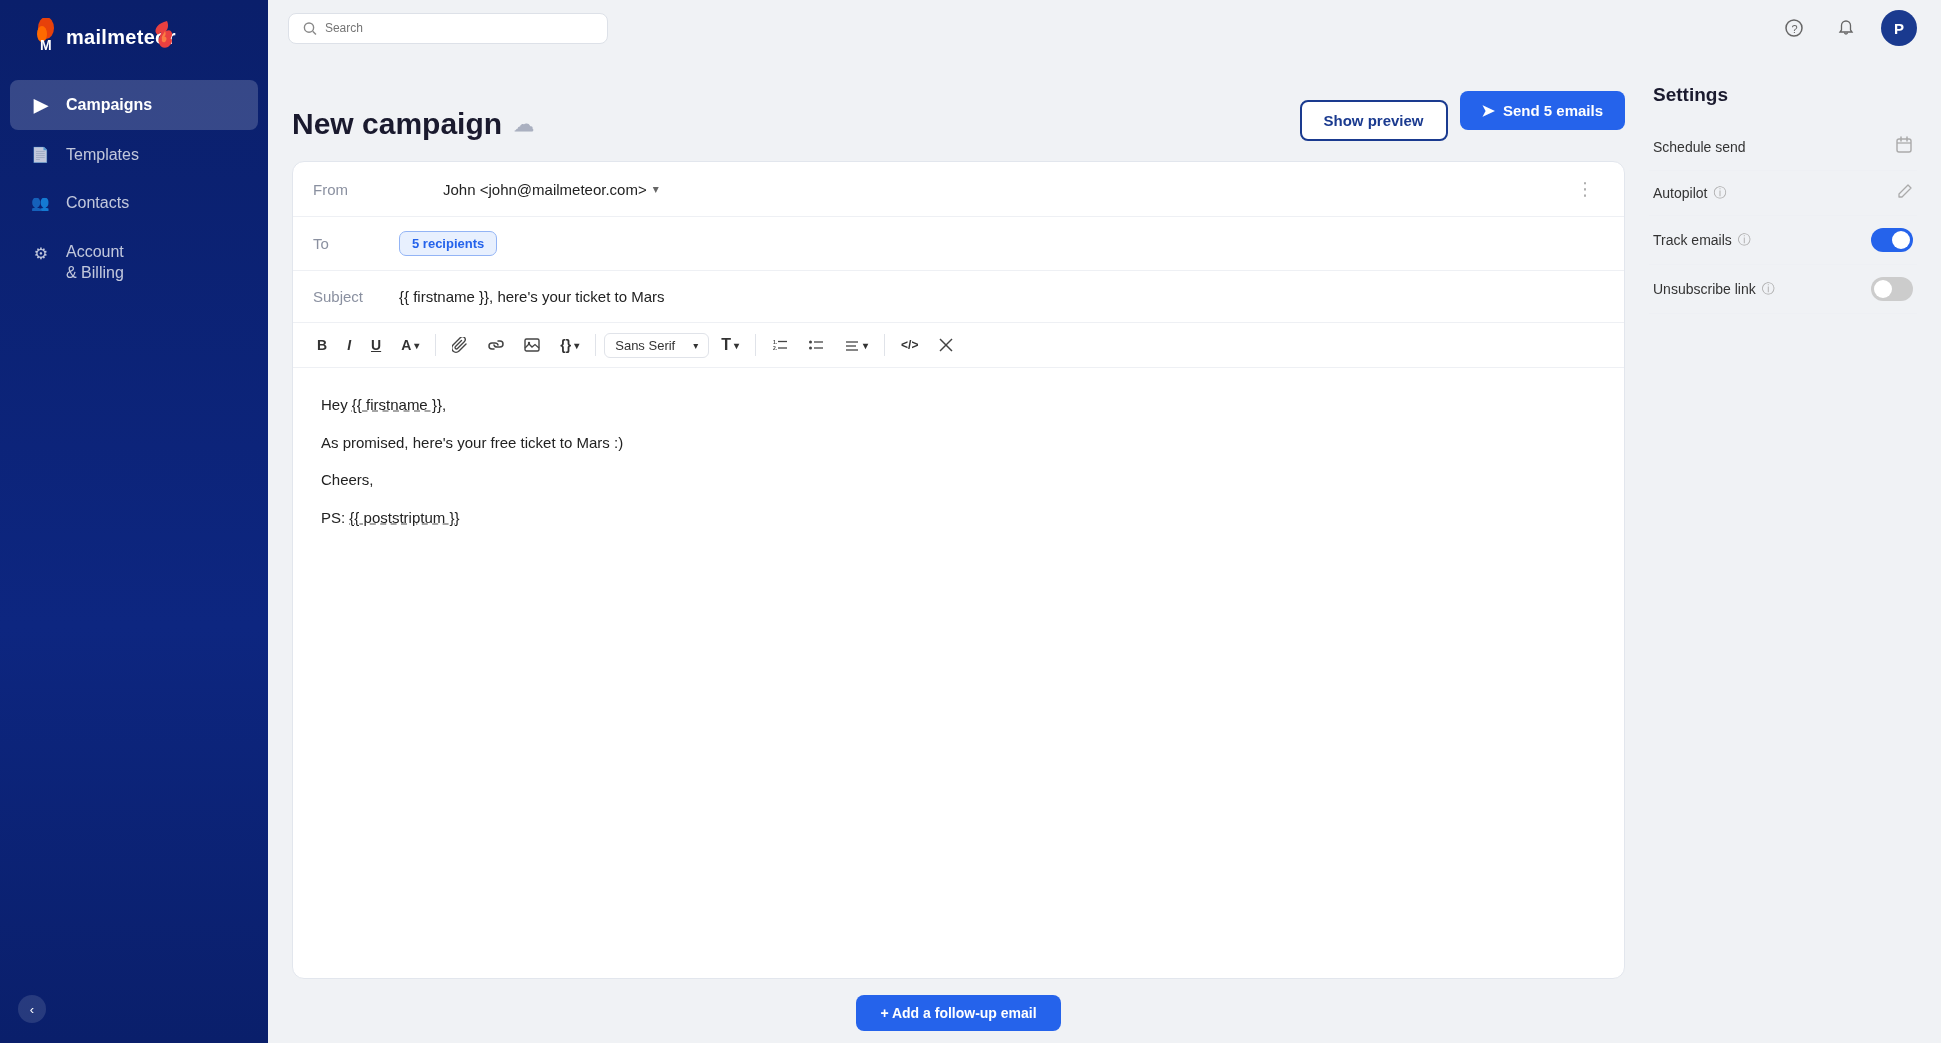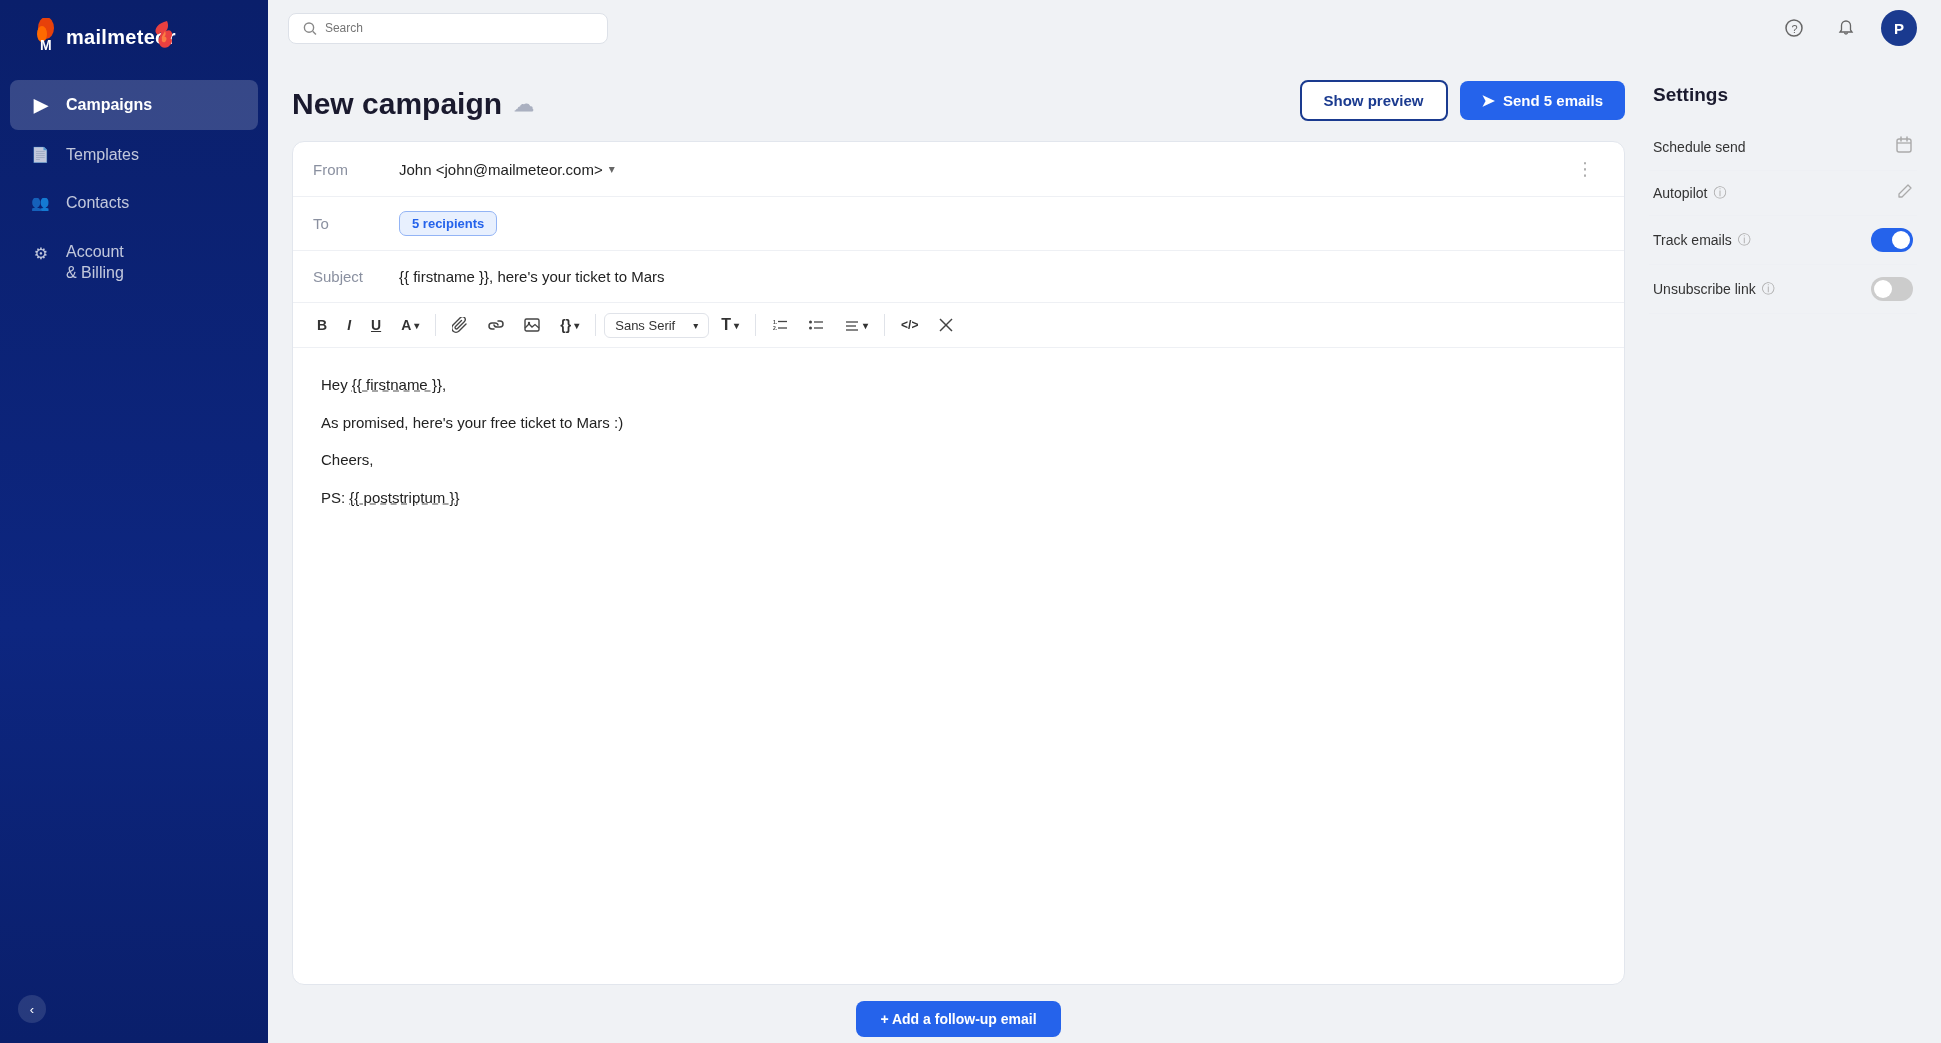--- a/index.html
+++ b/index.html
@@ -176,20 +176,21 @@
     }
     .btn-preview {
       padding: 10px 22px;
       border: 2px solid #1a3a8f;
       border-radius: 8px;
       background: white;
       color: #1a3a8f;
       font-size: 15px;
       font-weight: 600;
       cursor: pointer;
+      margin-top: 20px;
     }
     .btn-send {
       padding: 10px 22px;
       border: none;
       border-radius: 8px;
       background: #2563eb;
       color: white;
       font-size: 15px;
       font-weight: 600;
       cursor: pointer;
@@ -229,20 +230,21 @@
       display: flex;
       align-items: center;
       gap: 8px;
       flex: 1;
     }
     .from-dropdown {
       display: flex;
       align-items: center;
       gap: 6px;
       cursor: pointer;
+      margin-left: 44px;
     }
     .from-caret { color: #666; font-size: 12px; }
     .recipients-badge {
       background: #e8f0fe;
       color: #2563eb;
       border: 1.5px solid #93b4f5;
       border-radius: 7px;
       padding: 4px 12px;
       font-size: 13px;
       font-weight: 600;
@@ -369,21 +371,21 @@
       top: 3px;
       transition: left 0.2s;
     }
     .toggle.on::after { left: 21px; }
     .toggle.off::after { left: 3px; }
 
     
     .bottom-bar {
       display: flex;
       justify-content: center;
-      padding: 16px 0 6px;
+      padding: 16px 0 12px;
     }
     .btn-add-followup {
       padding: 10px 24px;
       border-radius: 8px;
       background: #2563eb;
       color: white;
       font-size: 14px;
       font-weight: 600;
       cursor: pointer;
       border: none;

